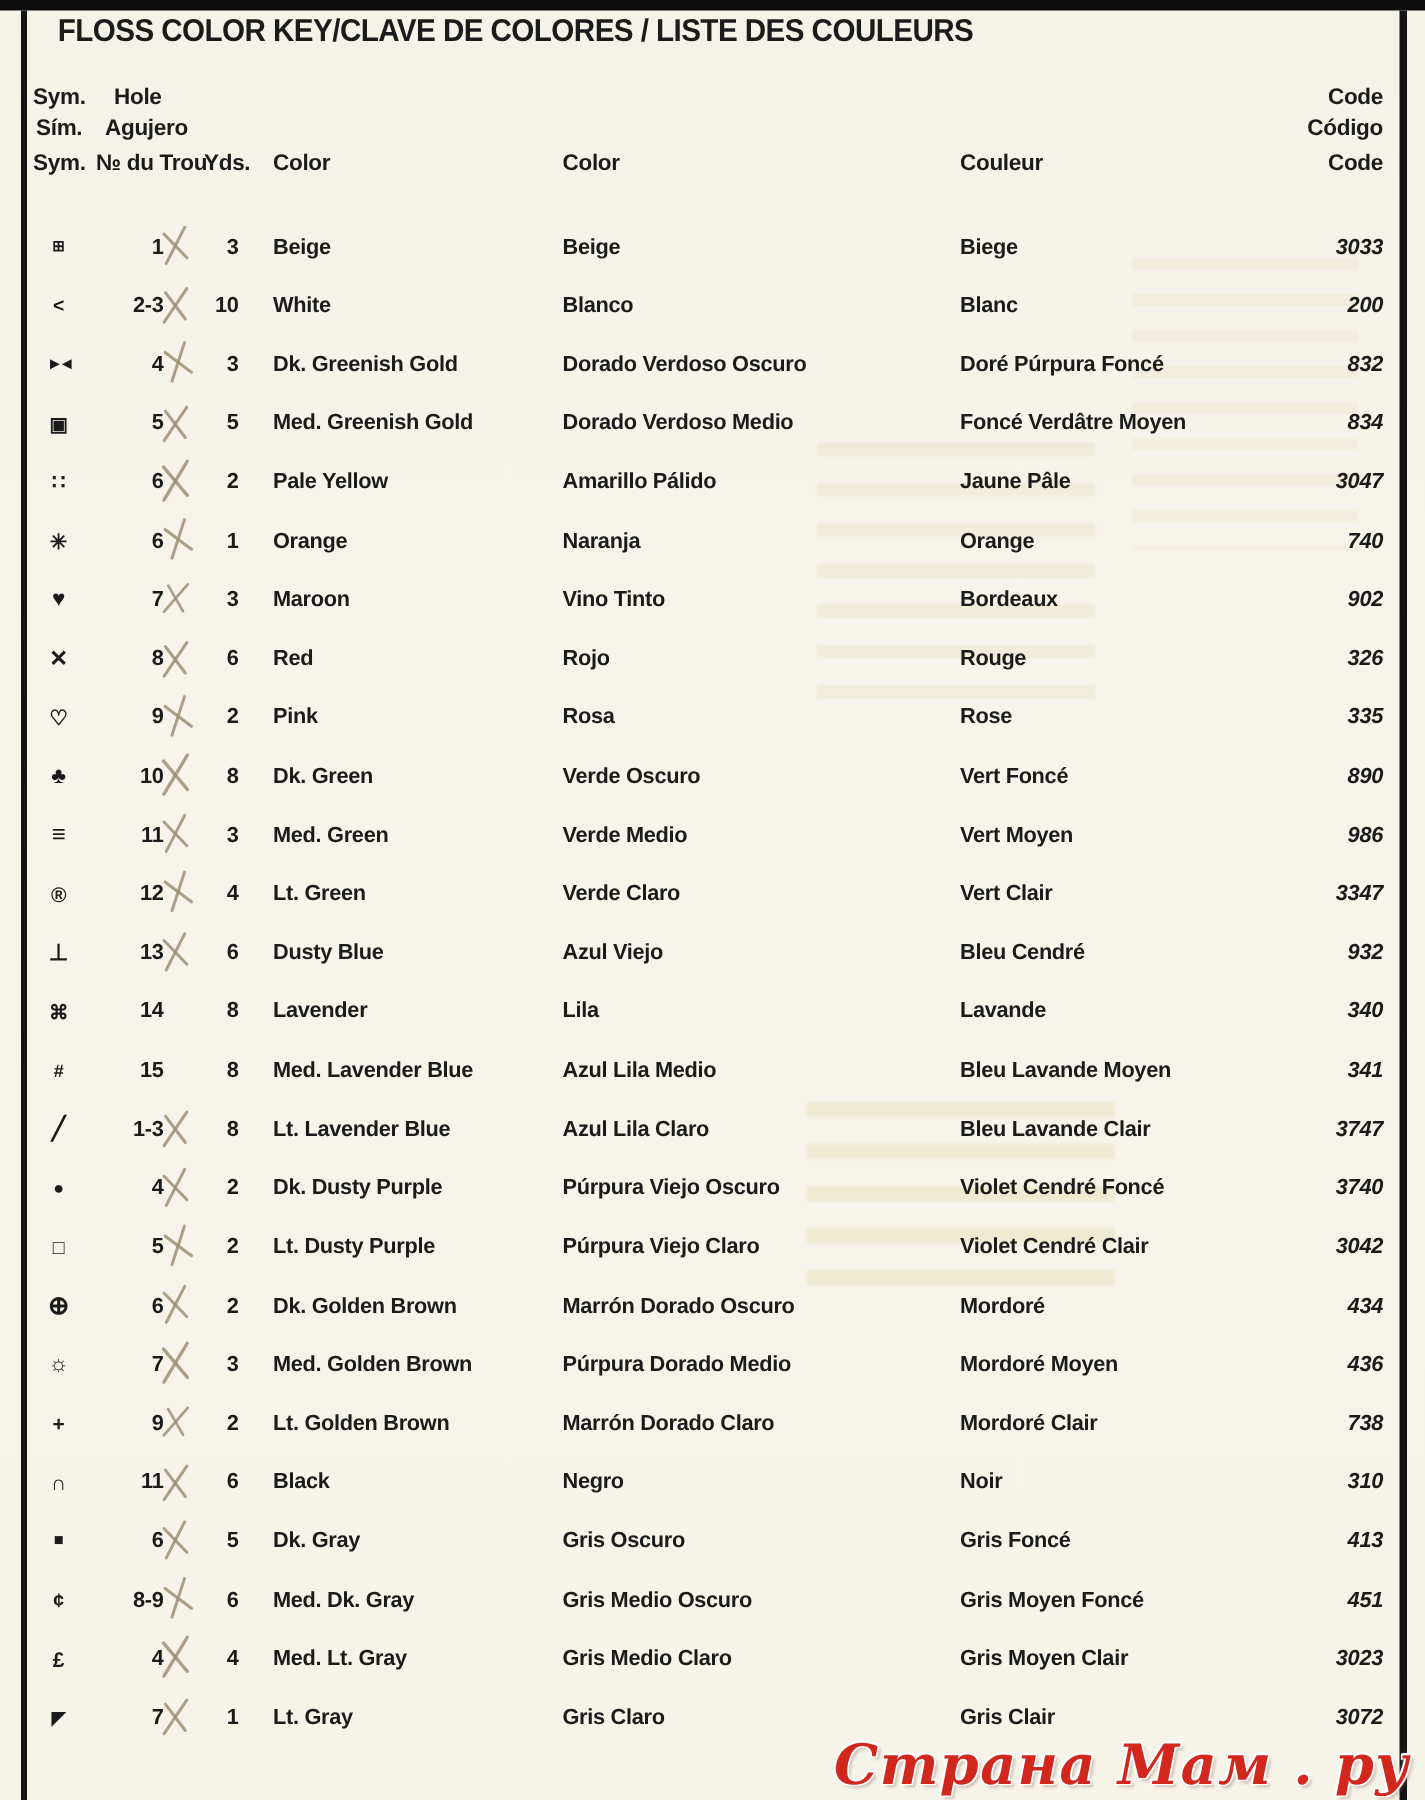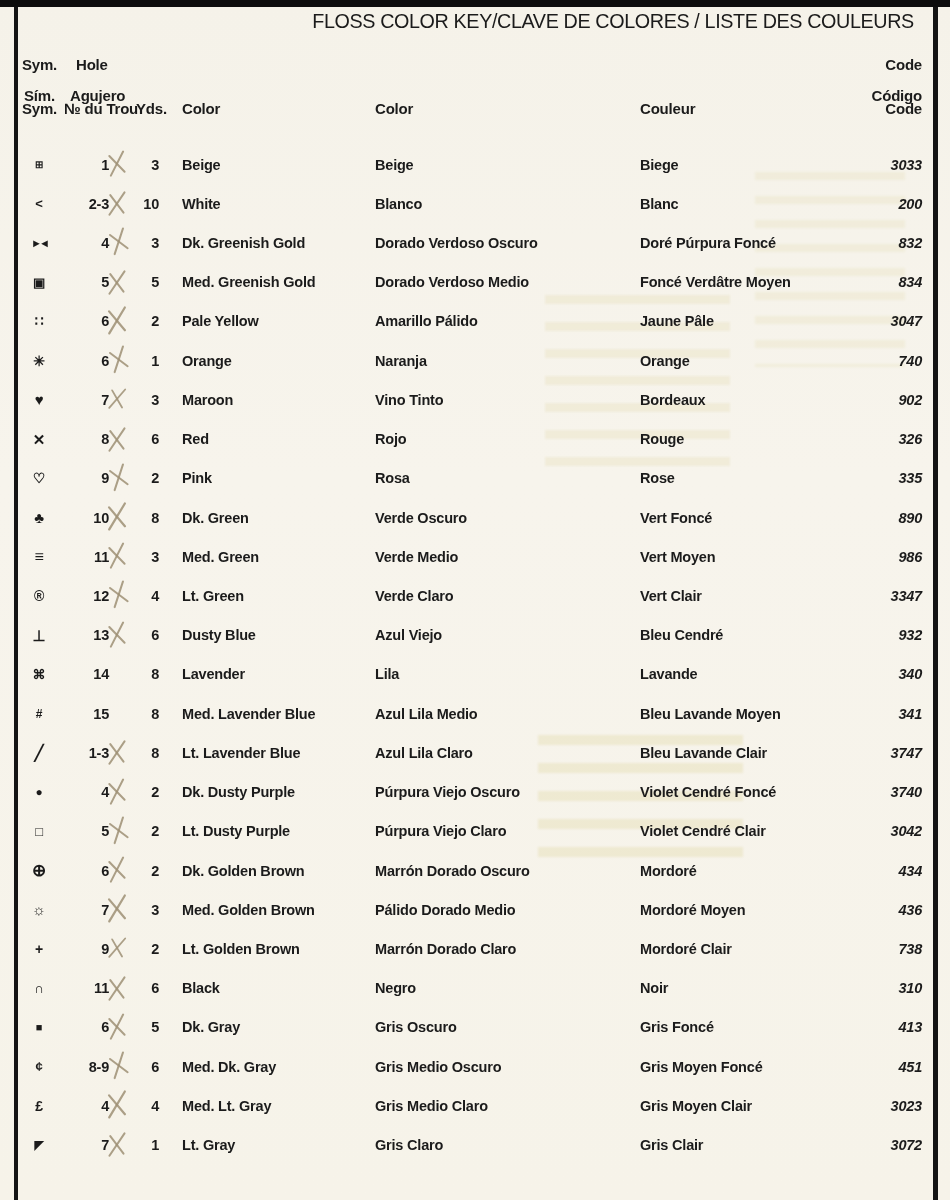--- a/index.html
+++ b/index.html
@@ -12,28 +12,28 @@
     overflow:hidden;
   }
   
   .top-bar{position:absolute;top:0;left:0;right:0;height:7px;background:#0d0d0d;}
   .border-left{position:absolute;top:7px;left:14px;width:4px;bottom:0;background:#141414;}
   .border-right{position:absolute;top:7px;left:933px;width:5px;bottom:0;background:#141414;}
 
   
   .title{
     position:absolute;top:9px;left:19px;width:914px;
-    text-align:right;font-size:21px;font-weight:normal;letter-spacing:-0.4px;
+    text-align:left;font-size:21px;font-weight:bold;letter-spacing:-0.4px;
   }
   .title span{display:inline-block;transform:scaleX(.94);transform-origin:center;}
 
   
   .hdr{position:absolute;font-size:15px;font-weight:bold;letter-spacing:-0.2px;white-space:nowrap;}
   .h-r{right:28px;}
-  .hl1{top:56px;} .hl2{top:77px;margin-top:10px;} .hl3{top:100px;}
+  .hl1{top:56px;} .hl2{top:77px;} .hl3{top:100px;}
 
   
   .tbody{position:absolute;top:145px;left:0;width:950px;}
   .row{
     position:relative;
     display:grid;
     grid-template-columns:40px 50px 50px 216px 265px 180px 1fr;
     align-items:center;
     height:39.23px;
     padding-left:19px;padding-right:28px;
@@ -321,21 +321,21 @@
     <span class="c-fr">Mordoré</span>
     <span class="c-code">434</span>
     <span class="check"></span>
   </div>
 
   <div class="row">
     <span class="c-sym" style="font-size: 15px;">☼</span>
     <span class="c-hole">7</span>
     <span class="c-yds">3</span>
     <span class="c-en">Med. Golden Brown</span>
-    <span class="c-es">Pálido Dorado Medio</span>
+    <span class="c-es">Púrpura Dorado Medio</span>
     <span class="c-fr">Mordoré Moyen</span>
     <span class="c-code">436</span>
     <span class="check"></span>
   </div>
 
   <div class="row">
     <span class="c-sym" style="font-size: 14px;">+</span>
     <span class="c-hole">9</span>
     <span class="c-yds">2</span>
     <span class="c-en">Lt. Golden Brown</span>
@@ -394,13 +394,14 @@
     <span class="c-hole">7</span>
     <span class="c-yds">1</span>
     <span class="c-en">Lt. Gray</span>
     <span class="c-es">Gris Claro</span>
     <span class="c-fr">Gris Clair</span>
     <span class="c-code">3072</span>
     <span class="check"></span>
   </div>
 </div>
 
+  <div class="watermark">Страна Мам . ру</div>
 </div>
 
 </body></html>

